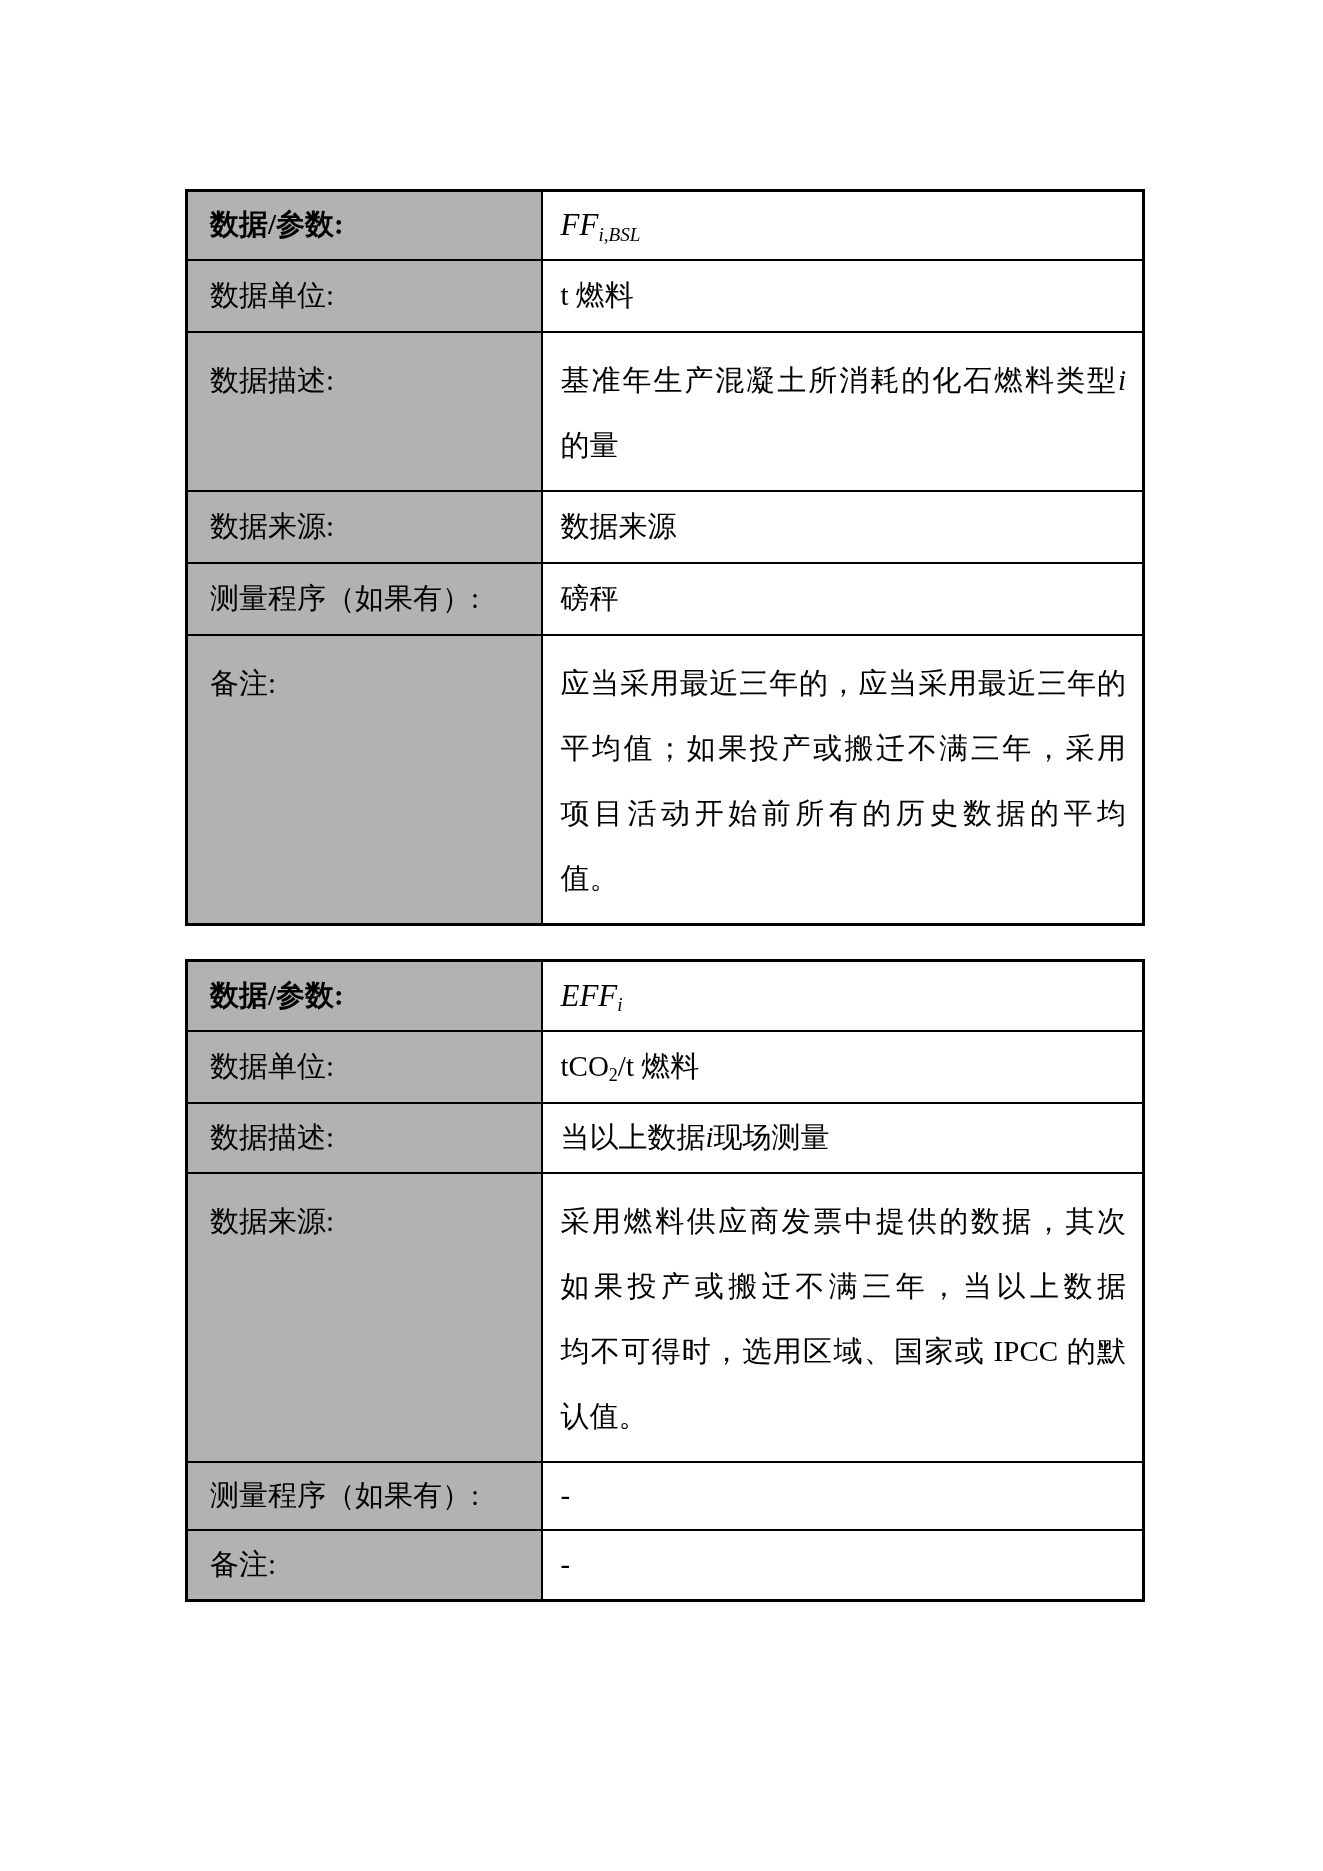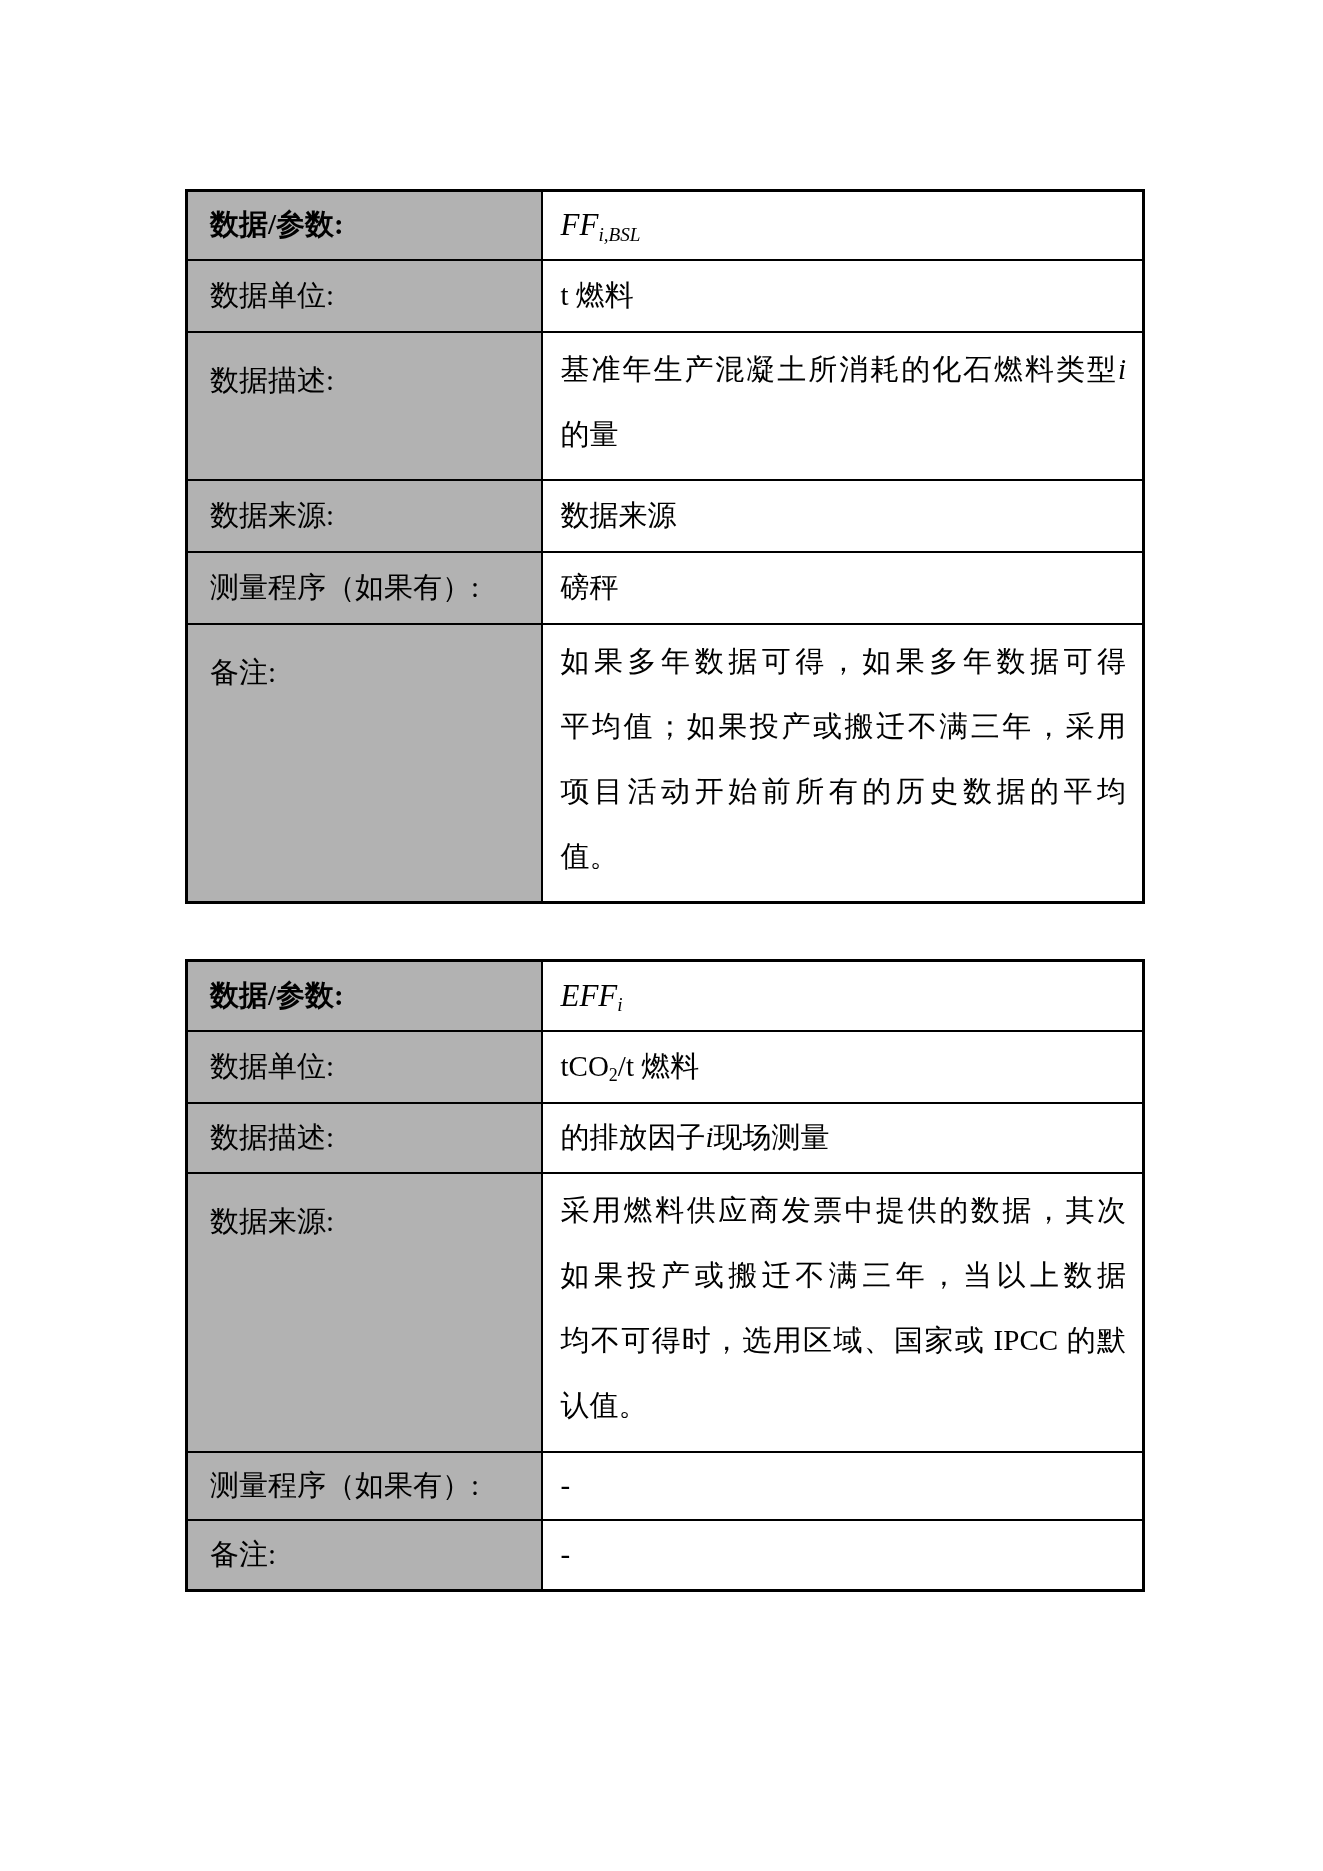--- a/index.html
+++ b/index.html
@@ -34,21 +34,21 @@
     padding-left: 22px;
     padding-right: 8px;
   }
   td.val {
     background: #ffffff;
     padding-left: 18px;
     padding-right: 16px;
   }
   tr.top td { vertical-align: top; }
   tr.top td.lbl { padding-top: 15px; line-height: 65px; }
-  tr.top td.val { padding-top: 4px; padding-bottom: 12px; margin-left: 12px; }
+  tr.top td.val { padding-top: 15px; padding-bottom: 12px; margin-left: 12px; }
   .bold { font-weight: bold; }
   .it { font-style: italic; }
   .formula { font-size: 31px; }
   sub.subs {
     font-size: 0.62em;
     vertical-align: baseline;
     position: relative;
     top: 0.28em;
   }
   .jline {
@@ -94,21 +94,21 @@
       <td class="lbl">数据来源:</td>
       <td class="val">数据来源</td>
     </tr>
     <tr style="height:72px">
       <td class="lbl">测量程序（如果有）:</td>
       <td class="val">磅秤</td>
     </tr>
     <tr class="top" style="height:279px">
       <td class="lbl">备注:</td>
       <td class="val">
-        <div class="jline">如果多年数据可得，如果多年数据可得</div>
+        <div class="jline">应当采用最近三年的，应当采用最近三年的</div>
         <div class="jline">平均值；如果投产或搬迁不满三年，采用</div>
         <div class="jline">项目活动开始前所有的历史数据的平均</div>
         <div class="jline last">值。</div>
       </td>
     </tr>
   </tbody>
     </table>
 
   <table class="ptable t2">
     <colgroup>
@@ -124,21 +124,21 @@
     </tr>
     <tr style="height:72px">
       <td class="lbl">数据单位:</td>
       <td class="val">
         <span>tCO</span><sub class="subs">2</sub><span>/t 燃料</span>
       </td>
     </tr>
     <tr style="height:70px">
       <td class="lbl">数据描述:</td>
       <td class="val">
-        <span>的排放因子</span><span class="it">i</span><span>现场测量</span>
+        <span>当以上数据</span><span class="it">i</span><span>现场测量</span>
       </td>
     </tr>
     <tr class="top" style="height:279px">
       <td class="lbl">数据来源:</td>
       <td class="val">
         <div class="jline">采用燃料供应商发票中提供的数据，其次</div>
         <div class="jline">如果投产或搬迁不满三年，当以上数据</div>
         <div class="jline">均不可得时，选用区域、国家或 IPCC 的默</div>
         <div class="jline last">认值。</div>
       </td>

